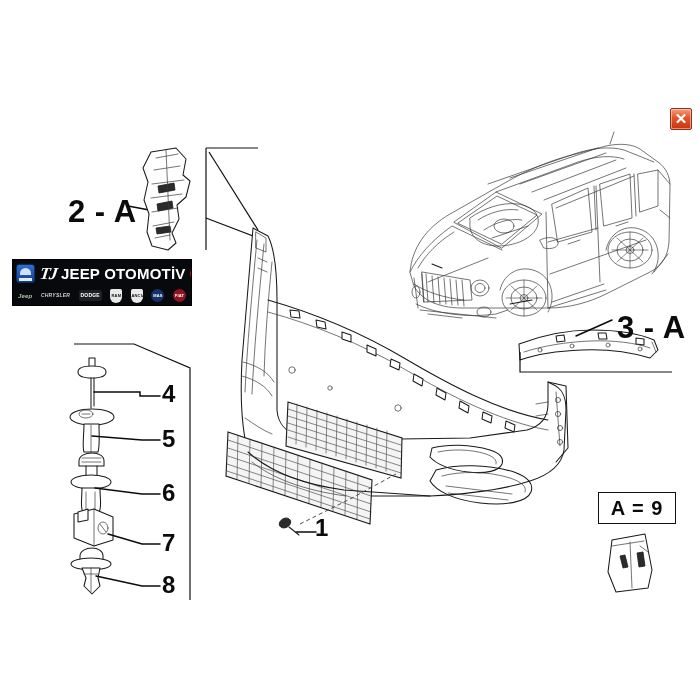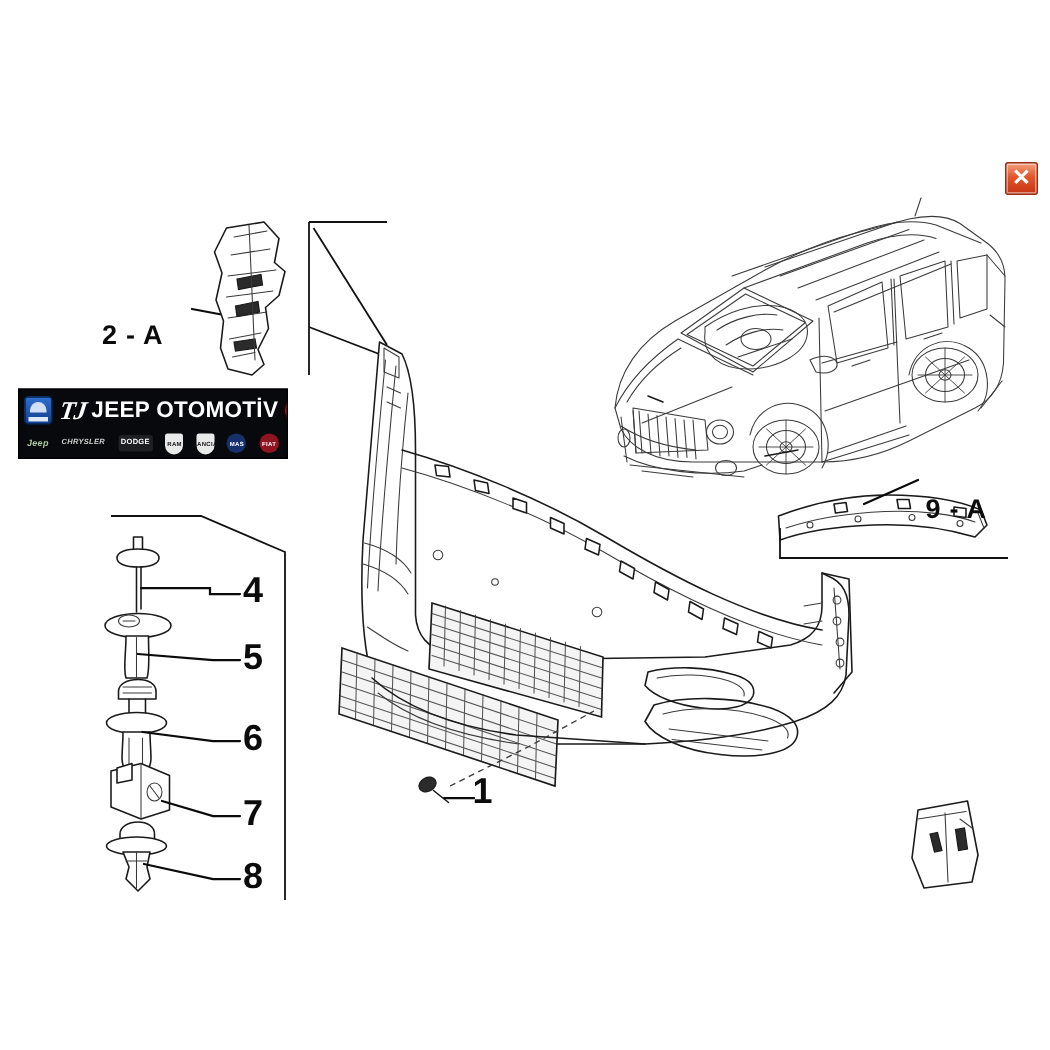--- a/index.html
+++ b/index.html
@@ -23,21 +23,21 @@
     position:absolute;left:0;top:0;width:100%;height:100%;
     color:#fff;font:700 15px/20px "Liberation Sans",sans-serif;
     text-align:center;
   }
 
   
   .lbl{
     font-family:"Liberation Sans",sans-serif;
     font-weight:700;color:#0b0b0b;white-space:nowrap;
   }
-  .lbl-big{font-size:18px;letter-spacing:.5px;margin-top:19px;}
+  .lbl-big{font-size:31px;letter-spacing:.5px;}
   .lbl-num{font-size:24px;}
   #lbl-2A{left:68px;top:194px;}
   #lbl-3A{left:617px;top:310px;}
   #lbl-1{left:315px;top:514px;}
 
   #box-A{
     left:598px;top:492px;width:76px;height:30px;
     border:1.6px solid #111;background:#fff;
   }
   #box-A span{
@@ -365,24 +365,27 @@
       <path class="ln-f" d="M82 568 L100 568 L98 578 L100 586 L92 594 L84 586 L86 578 Z"></path>
       <path class="ln-t" d="M91 568 L91 592"></path>
       <path class="ln-t" d="M84 574 L98 574"></path>
     </g>
     <path class="lead" d="M96 576 L142 586 L160 586"></path>
 
   </svg>
 
   <div class="abs lbl lbl-big" id="lbl-2A">2 - A</div>
 
-  <div class="abs lbl lbl-big" id="lbl-3A">9 - A</div>
+  <div class="abs lbl lbl-big" id="lbl-3A">3 - A</div>
 
   <div class="abs lbl lbl-num" id="lbl-1">1</div>
 
+  <div class="abs" id="box-A">
+    <span>A = 9</span>
+  </div>
 
   <div class="abs fn-lbl" style="left:162px;top:380px">4</div>
   <div class="abs fn-lbl" style="left:162px;top:425px">5</div>
   <div class="abs fn-lbl" style="left:162px;top:479px">6</div>
   <div class="abs fn-lbl" style="left:162px;top:529px">7</div>
   <div class="abs fn-lbl" style="left:162px;top:571px">8</div>
 
   <svg class="abs" style="left:392px;top:122px" width="292" height="220" viewBox="0 0 292 220">
     <g class="ln-t" stroke-width=".85">
 

